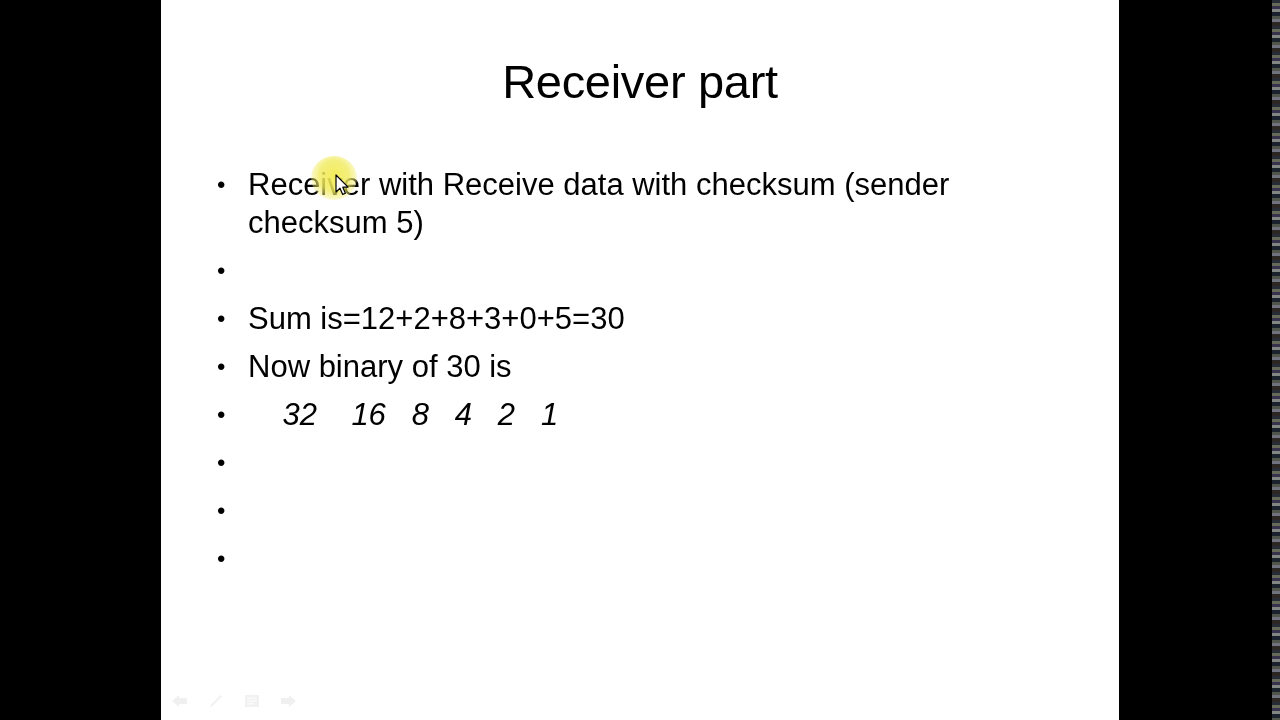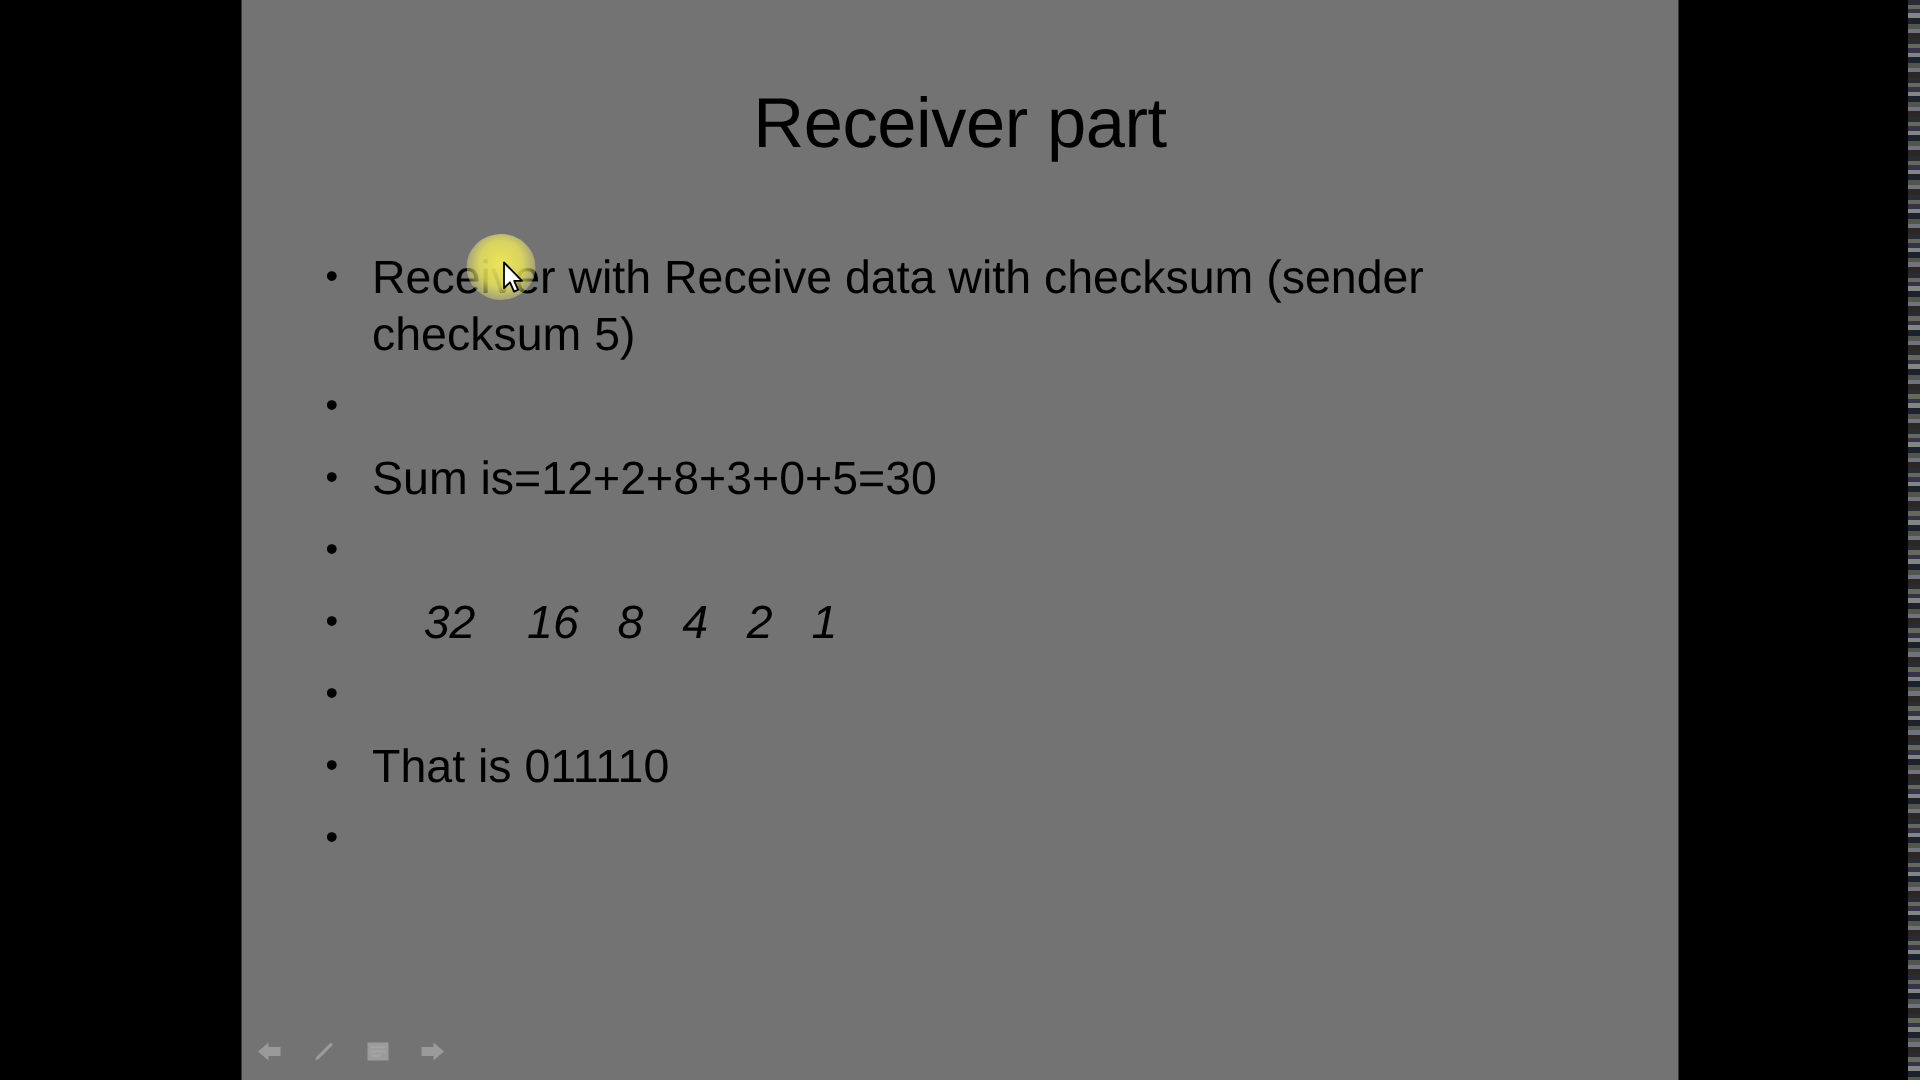--- a/index.html
+++ b/index.html
@@ -54,21 +54,21 @@
     opacity: 0.95;
   }
 
   
   .slide {
     position: absolute;
     top: 0;
     left: 161px;
     width: 958px;
     height: 720px;
-    background: #737373;
+    background: #ffffff;
   }
 
   .slide-title {
     position: absolute;
     top: 58px;
     left: 0;
     width: 958px;
     text-align: center;
     font-size: 47px;
     line-height: 1.0;
@@ -186,34 +186,34 @@
         <span class="bullet-mark">•</span>
       </div>
 
       <div class="bullet-row">
         <span class="bullet-mark">•</span>
         <span class="bullet-text">Sum is=12+2+8+3+0+5=30</span>
       </div>
 
       <div class="bullet-row">
         <span class="bullet-mark">•</span>
+        <span class="bullet-text">Now binary of 30 is</span>
       </div>
 
       <div class="bullet-row num-row">
         <span class="bullet-mark">•</span>
         <span class="bullet-text">    32    16   8   4   2   1</span>
       </div>
 
       <div class="bullet-row num-row">
         <span class="bullet-mark">•</span>
       </div>
 
       <div class="bullet-row">
         <span class="bullet-mark">•</span>
-        <span class="bullet-text">That is 011110</span>
       </div>
 
       <div class="bullet-row">
         <span class="bullet-mark">•</span>
       </div>
 
       <div class="highlight-glow"></div>
 
       <div class="mouse-cursor">
         <svg width="16" height="24" viewBox="0 0 16 24">

